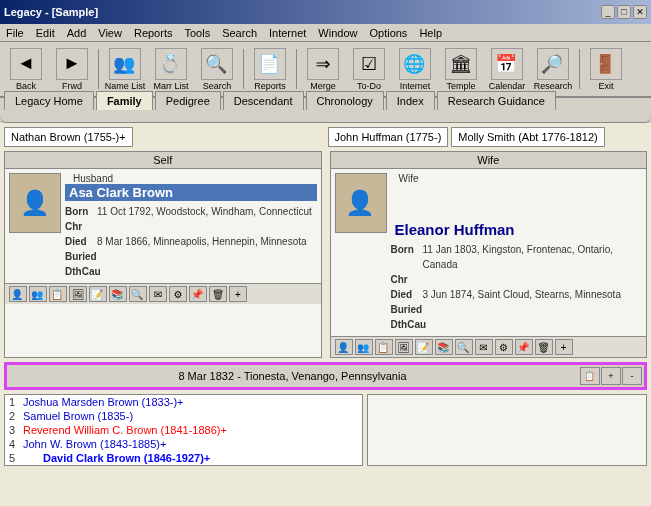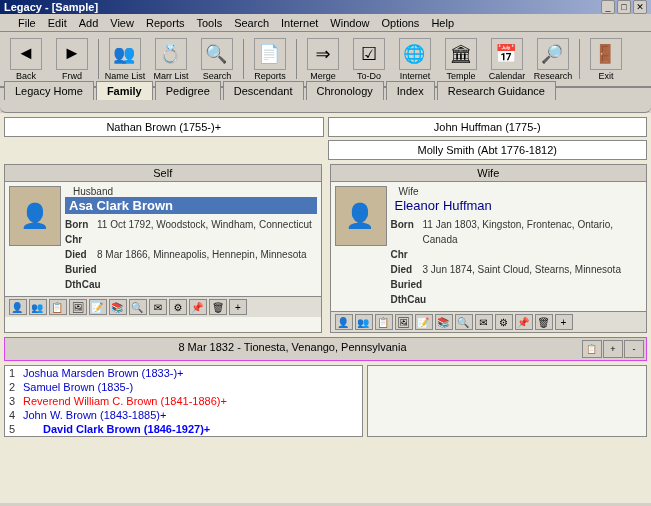--- a/index.html
+++ b/index.html
@@ -1,44 +1,44 @@
 <!DOCTYPE html>
 <html><head>
   <meta charset="utf-8">
   <style>
     * { box-sizing: border-box; margin: 0; padding: 0; }
     body { font-family: 'Tahoma', Arial, sans-serif; font-size: 11px; background: #d4d0c8; width: 651px; height: 506px; overflow: hidden; }
     
     
-    .title-bar { background: linear-gradient(to right, #0a246a, #a6b5d7); height: 14px; display: flex; align-items: center; justify-content: space-between; padding: 0 4px; }
+    .title-bar { background: linear-gradient(to right, #0a246a, #a6b5d7); height: 24px; display: flex; align-items: center; justify-content: space-between; padding: 0 4px; }
     .title-bar-text { color: white; font-size: 11px; font-weight: bold; }
     .title-bar-controls { display: flex; gap: 2px; }
     .title-btn { width: 14px; height: 14px; background: #d4d0c8; border: 1px solid #888; font-size: 9px; display: flex; align-items: center; justify-content: center; cursor: pointer; border-radius: 2px; }
 
     
-    .menu-bar { background: #d4d0c8; height: 18px; display: flex; align-items: center; padding: 0 12px; border-bottom: 1px solid #888; }
+    .menu-bar { background: #d4d0c8; height: 18px; display: flex; align-items: center; padding: 0 0; border-bottom: 1px solid #888; }
     .menu-item { padding: 1px 6px; font-size: 11px; cursor: pointer; }
 
     
     .toolbar { background: #d4d0c8; height: 56px; display: flex; align-items: center; padding: 2px 4px; border-bottom: 2px solid #888; gap: 2px; }
     .toolbar-btn { display: flex; flex-direction: column; align-items: center; justify-content: center; width: 44px; height: 50px; cursor: pointer; font-size: 9px; text-align: center; }
     .toolbar-icon { width: 32px; height: 32px; background: #d4d0c8; border: 1px solid #999; display: flex; align-items: center; justify-content: center; font-size: 18px; margin-bottom: 2px; }
     .toolbar-label { font-size: 9px; line-height: 1; }
 
     
     .tab-bar { background: #d4d0c8; height: 24px; display: flex; align-items: flex-end; padding: 12px 4px; border-bottom: 1px solid #888; border-radius: 6px; }
     .tab { padding: 3px 10px; border: 1px solid #888; border-bottom: none; background: #d4d0c8; cursor: pointer; font-size: 11px; margin-right: 2px; }
     .tab.active { background: #ece9d8; font-weight: bold; }
 
     
     .main { background: #ece9d8; padding: 4px; height: 390px; overflow: hidden; }
 
     
     .parents-section { display: flex; gap: 4px; margin-bottom: 4px; }
-    .parent-box { flex: 1; display: flex; flex-direction: column; gap: 3px; }
+    .parent-box { flex: 1; display: flex; flex-direction: row; gap: 3px; }
     .parent-name-box { border: 1px solid #888; background: white; padding: 3px 6px; font-size: 11px; text-align: center; }
 
     
     .person-section { display: flex; gap: 8px; margin-bottom: 4px; }
     .person-col { flex: 1; border: 1px solid #888; background: #f5f5f0; }
     .person-header { text-align: center; font-size: 11px; padding: 2px; background: #d4d0c8; border-bottom: 1px solid #888; }
     .person-content { display: flex; padding: 4px; gap: 4px; }
     .person-photo { width: 52px; height: 60px; border: 1px solid #888; background: #c8b89a; flex-shrink: 0; display: flex; align-items: center; justify-content: center; font-size: 24px; }
     .person-details { flex: 1; }
     .person-role { font-size: 10px; color: #333; margin-left: 8px; }
@@ -47,21 +47,21 @@
     .person-data { font-size: 10px; line-height: 1.5; }
     .data-row { display: flex; gap: 4px; }
     .data-label { color: #333; min-width: 28px; font-weight: bold; font-size: 10px; }
     .data-value { color: #333; font-size: 10px; }
 
     
     .person-toolbar { display: flex; align-items: center; padding: 2px 4px; background: #e0ddd5; border-top: 1px solid #888; gap: 2px; }
     .ptool-btn { width: 18px; height: 16px; border: 1px solid #888; background: #d4d0c8; cursor: pointer; display: flex; align-items: center; justify-content: center; font-size: 10px; }
 
     
-    .marriage-row { display: flex; align-items: flex-start; background: #d4d0c8; border: 1px solid #d946ef; margin-bottom: 4px; }
+    .marriage-row { display: flex; align-items: center; background: #d4d0c8; border: 3px solid #d946ef; margin-bottom: 4px; }
     .marriage-date { flex: 1; text-align: center; font-size: 11px; padding: 3px; }
     .marriage-btns { display: flex; gap: 1px; padding: 2px; }
     .mar-btn { width: 20px; height: 18px; border: 1px solid #888; background: #d4d0c8; cursor: pointer; font-size: 9px; display: flex; align-items: center; justify-content: center; }
 
     
     .children-section { display: flex; gap: 4px; }
     .children-list { flex: 1; border: 1px solid #888; background: white; }
     .child-row { display: flex; align-items: center; padding: 1px 4px; cursor: pointer; font-size: 11px; }
     .child-num { color: #333; min-width: 14px; }
     .child-name { color: #0000cc; text-decoration: none; }
@@ -223,21 +223,21 @@
         <div class="ptool-btn">+</div>
       </div>
     </div>
 
     <div class="person-col">
       <div class="person-header">Wife</div>
       <div class="person-content">
         <div class="person-photo">👤</div>
         <div class="person-details">
           <div class="person-role">Wife</div>
-          <div class="person-name-wife" style="color:#00008b;font-weight:normal;font-size:13px;">Eleanor Huffman</div>
+          <div class="person-name-wife" style="color:#00008b;font-weight:bold;font-size:15px;margin-top:36px;">Eleanor Huffman</div>
           <div class="person-data">
             <div class="data-row">
               <span class="data-label">Born</span>
               <span class="data-value">11 Jan 1803, Kingston, Frontenac, Ontario, Canada</span>
             </div>
             <div class="data-row">
               <span class="data-label">Chr</span>
               <span class="data-value"></span>
             </div>
             <div class="data-row">

